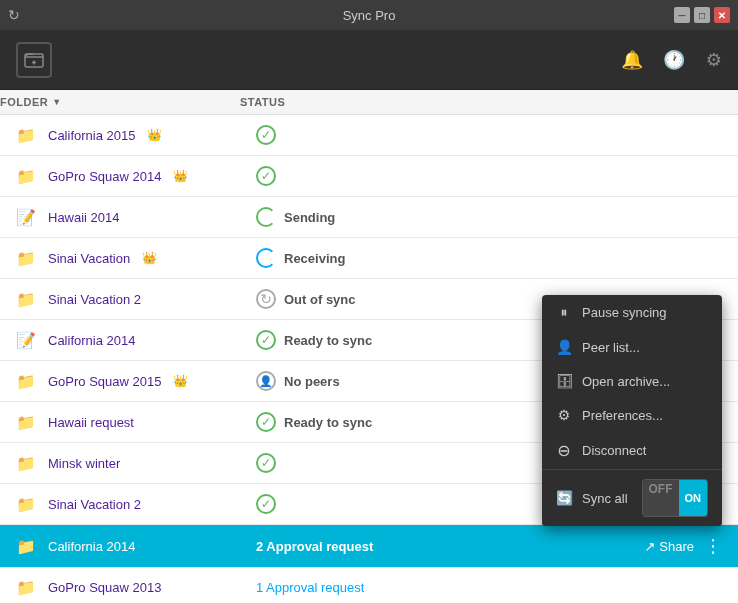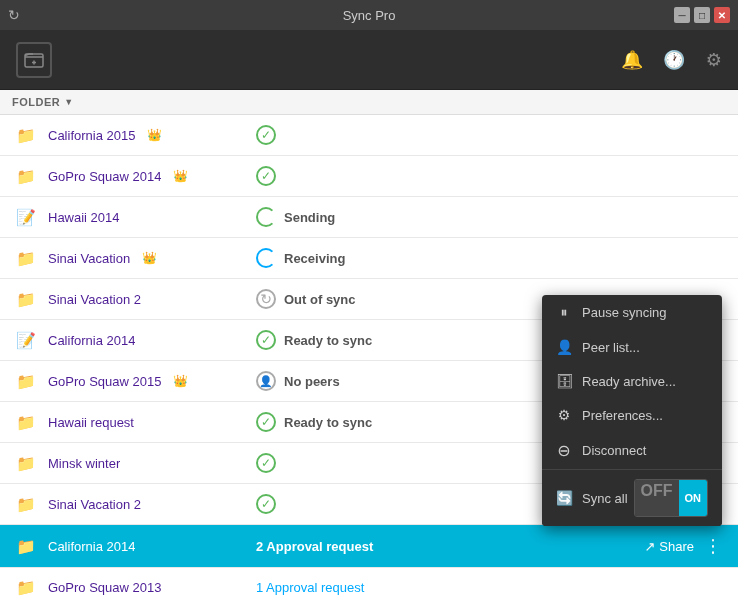--- a/index.html
+++ b/index.html
@@ -98,21 +98,21 @@
     .main-content {
       background: #f5f5f5;
       height: calc(603px - 30px - 60px);
       overflow-y: auto;
       position: relative;
     }
 
     
     .table-header {
       display: flex;
-      padding: 6px 12px;
+      padding: 6px 0;
       border-bottom: 1px solid #ddd;
       background: #f5f5f5;
       color: #666;
       font-size: 11px;
       font-weight: bold;
       text-transform: uppercase;
       letter-spacing: 0.5px;
     }
     .col-folder { flex: 0 0 240px; display: flex; align-items: center; gap: 4px; cursor: pointer; }
     .col-status { flex: 1; }
@@ -254,21 +254,21 @@
     .toggle-container {
       display: flex;
       border-radius: 3px;
       overflow: hidden;
       border: 1px solid #555;
     }
     .toggle-off {
       padding: 2px 6px;
       background: #444;
       color: #888;
-      font-size: 16px;
+      font-size: 12px;
       font-weight: bold;
     }
     .toggle-on {
       padding: 12px 6px;
       background: #00b4d8;
       color: #fff;
       font-size: 11px;
       font-weight: bold;
     }
 
@@ -324,20 +324,21 @@
     </div>
   </div>
 
   <div class="main-content">
 
     <div class="table-header">
       <div class="col-folder">
         <span>FOLDER</span>
         <span style="font-size:9px;">▼</span>
       </div>
+      <div class="col-status">STATUS</div>
     </div>
 
     <div class="folder-row">
       <div class="folder-icon-cell">
         <span class="folder-icon">📁</span>
         <span class="folder-name">California 2015</span>
         <span class="folder-star">👑</span>
       </div>
       <div class="status-cell">
         <div class="icon-synced">✓</div>
@@ -476,21 +477,21 @@
       <div class="context-menu-item">
         <span class="context-menu-icon">⏸</span>
         <span>Pause syncing</span>
       </div>
       <div class="context-menu-item">
         <span class="context-menu-icon">👤</span>
         <span>Peer list...</span>
       </div>
       <div class="context-menu-item">
         <span class="context-menu-icon">🗄</span>
-        <span>Ready archive...</span>
+        <span>Open archive...</span>
       </div>
       <div class="context-menu-item">
         <span class="context-menu-icon">⚙</span>
         <span>Preferences...</span>
       </div>
       <div class="context-menu-item">
         <span class="context-menu-icon" style="font-size:16px;">⊖</span>
         <span>Disconnect</span>
       </div>
       <hr class="context-menu-divider">

